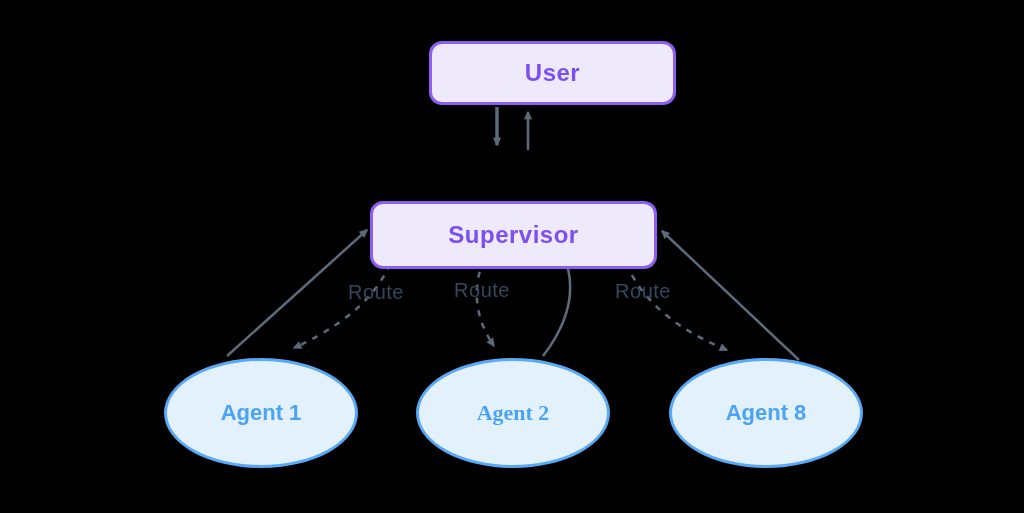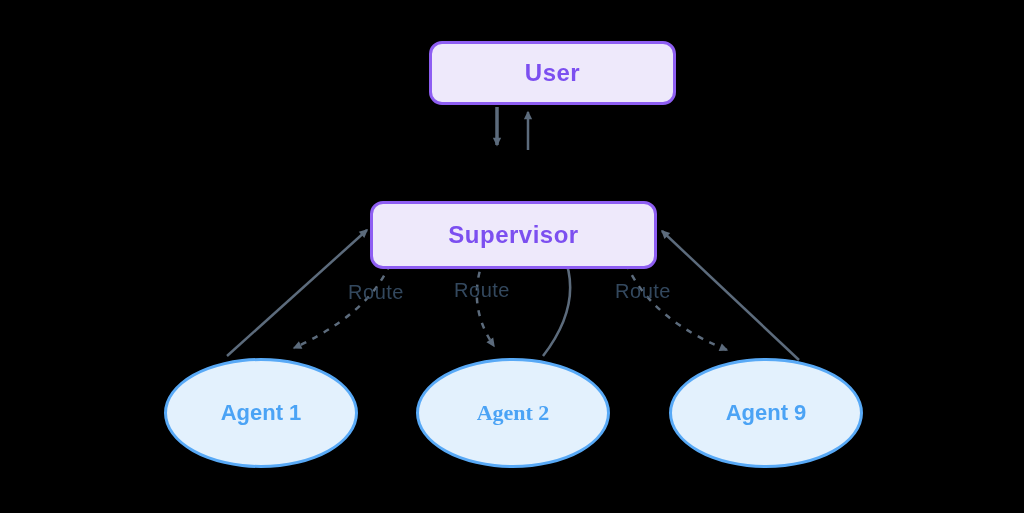--- a/index.html
+++ b/index.html
@@ -122,20 +122,20 @@
 
   <div class="node ellipse-node agent-1">
     <span>Agent 1</span>
   </div>
 
   <div class="node ellipse-node agent-2">
     <span>Agent 2</span>
   </div>
 
   <div class="node ellipse-node agent-3">
-    <span>Agent 9</span>
+    <span>Agent 8</span>
   </div>
 
   <div class="route-label route-1">Route</div>
   <div class="route-label route-2">Route</div>
   <div class="route-label route-3">Route</div>
 
 </div>
 
 </body></html>

